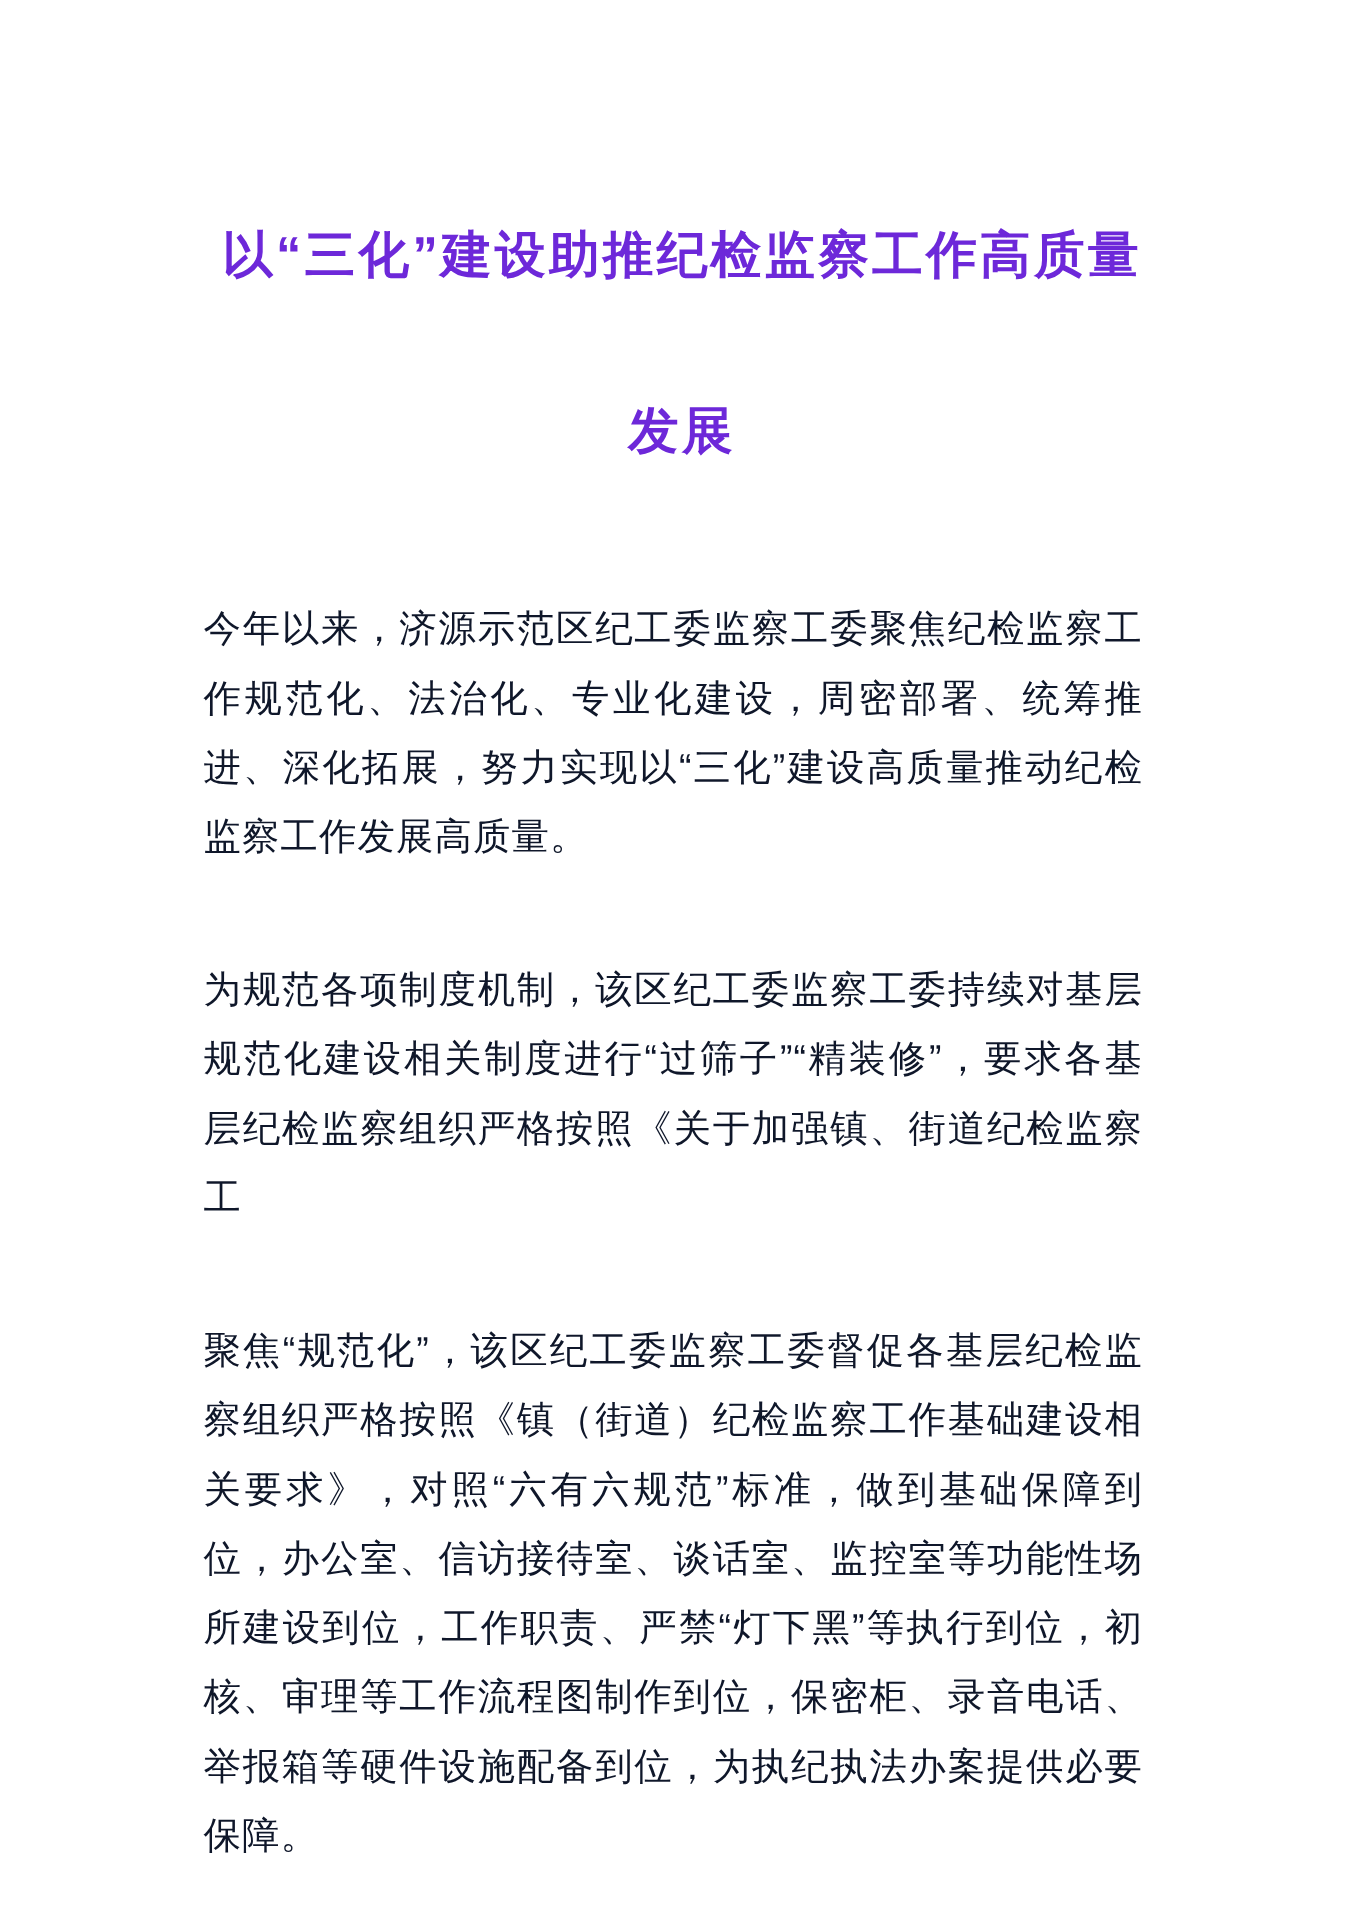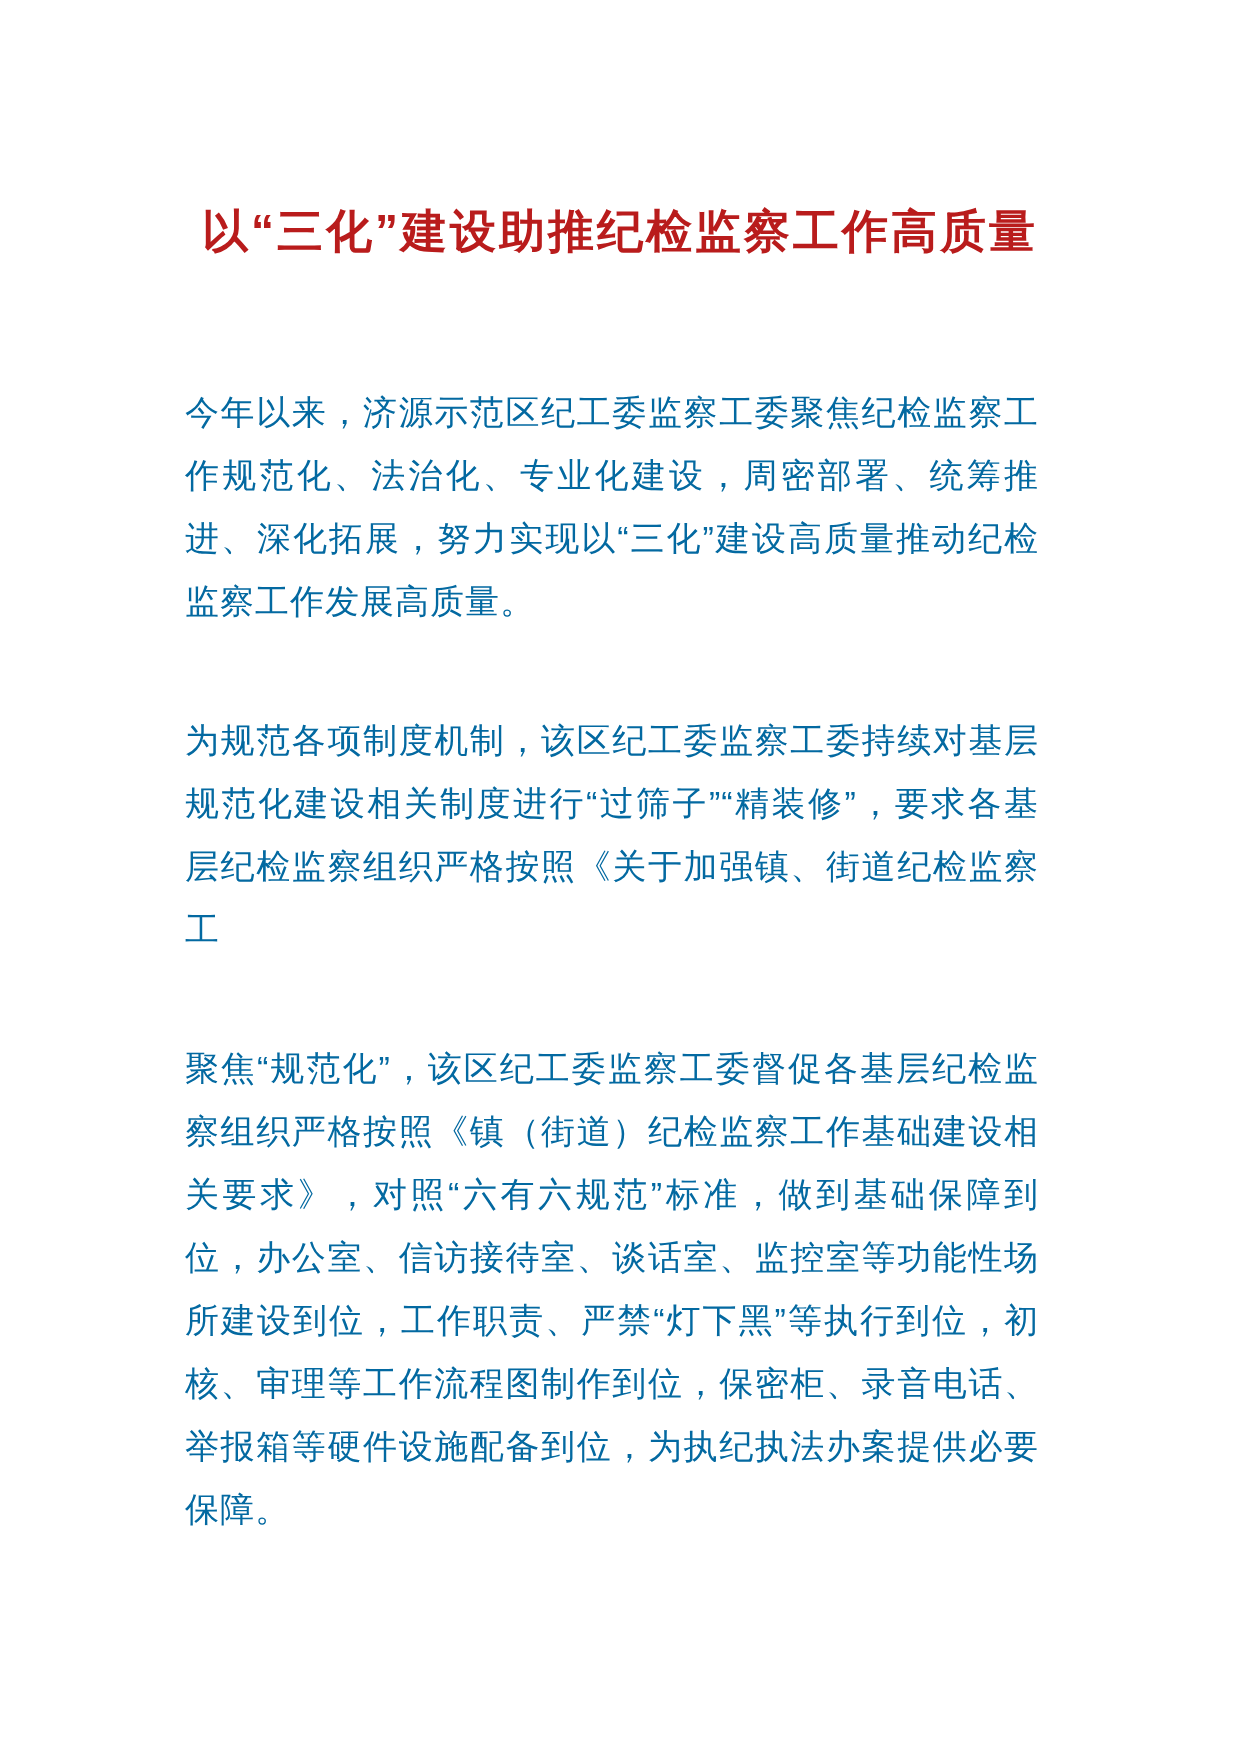--- a/index.html
+++ b/index.html
@@ -18,47 +18,48 @@
     color: #000000;
     box-sizing: border-box;
   }
   .doc-title {
     margin: 151px 100px 0 100px;
     text-align: center;
     font-size: 46px;
     line-height: 160px;
     font-weight: 900;
     letter-spacing: 3px;
-    color: #b91c1c;
+    color: #6d28d9;
   }
   .title-line {
     display: block;
     white-space: nowrap;
   }
   .doc-body {
     margin: 70px 185px 0 185px;
   }
   .doc-body p.para {
     margin: 0 16px 76px 0;
     font-size: 34px;
     line-height: 63px;
     font-weight: 400;
     letter-spacing: 1px;
     text-align: justify;
     text-justify: inter-character;
     word-break: break-all;
-    color: #0369a1;
+    color: #0f172a;
   }
 </style>
 </head>
 <body>
 
 <div class="page">
   <h1 class="doc-title">
     <span class="title-line">以“三化”建设助推纪检监察工作高质量</span>
+    <span class="title-line">发展</span>
   </h1>
 
   <div class="doc-body">
     <p class="para">今年以来，济源示范区纪工委监察工委聚焦纪检监察工作规范化、法治化、专业化建设，周密部署、统筹推进、深化拓展，努力实现以“三化”建设高质量推动纪检监察工作发展高质量。</p>
     <p class="para">为规范各项制度机制，该区纪工委监察工委持续对基层规范化建设相关制度进行“过筛子”“精装修”，要求各基层纪检监察组织严格按照《关于加强镇、街道纪检监察工</p>
     <p class="para">聚焦“规范化”，该区纪工委监察工委督促各基层纪检监察组织严格按照《镇（街道）纪检监察工作基础建设相关要求》，对照“六有六规范”标准，做到基础保障到位，办公室、信访接待室、谈话室、监控室等功能性场所建设到位，工作职责、严禁“灯下黑”等执行到位，初核、审理等工作流程图制作到位，保密柜、录音电话、举报箱等硬件设施配备到位，为执纪执法办案提供必要保障。</p>
   </div>
 </div>
 
 </body></html>

